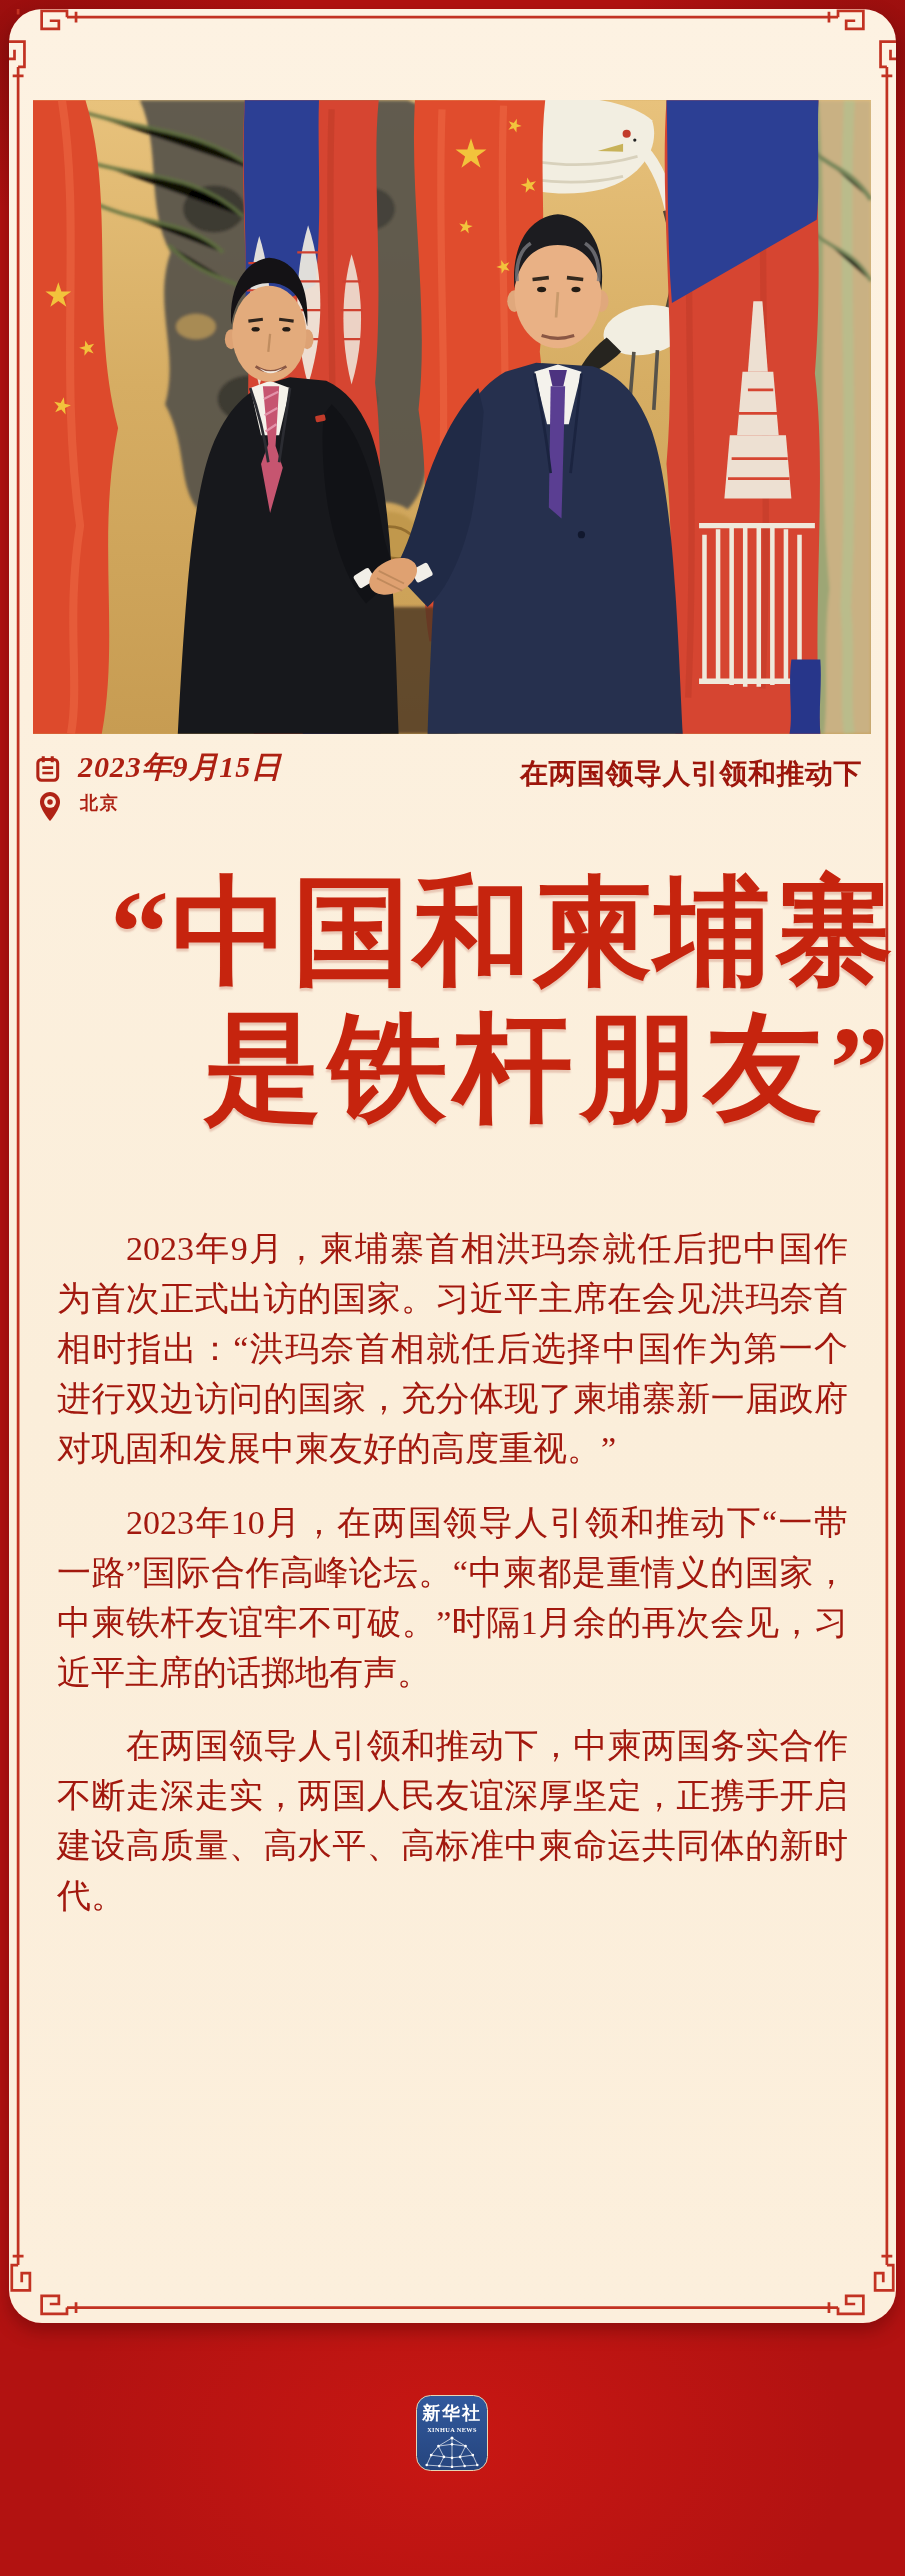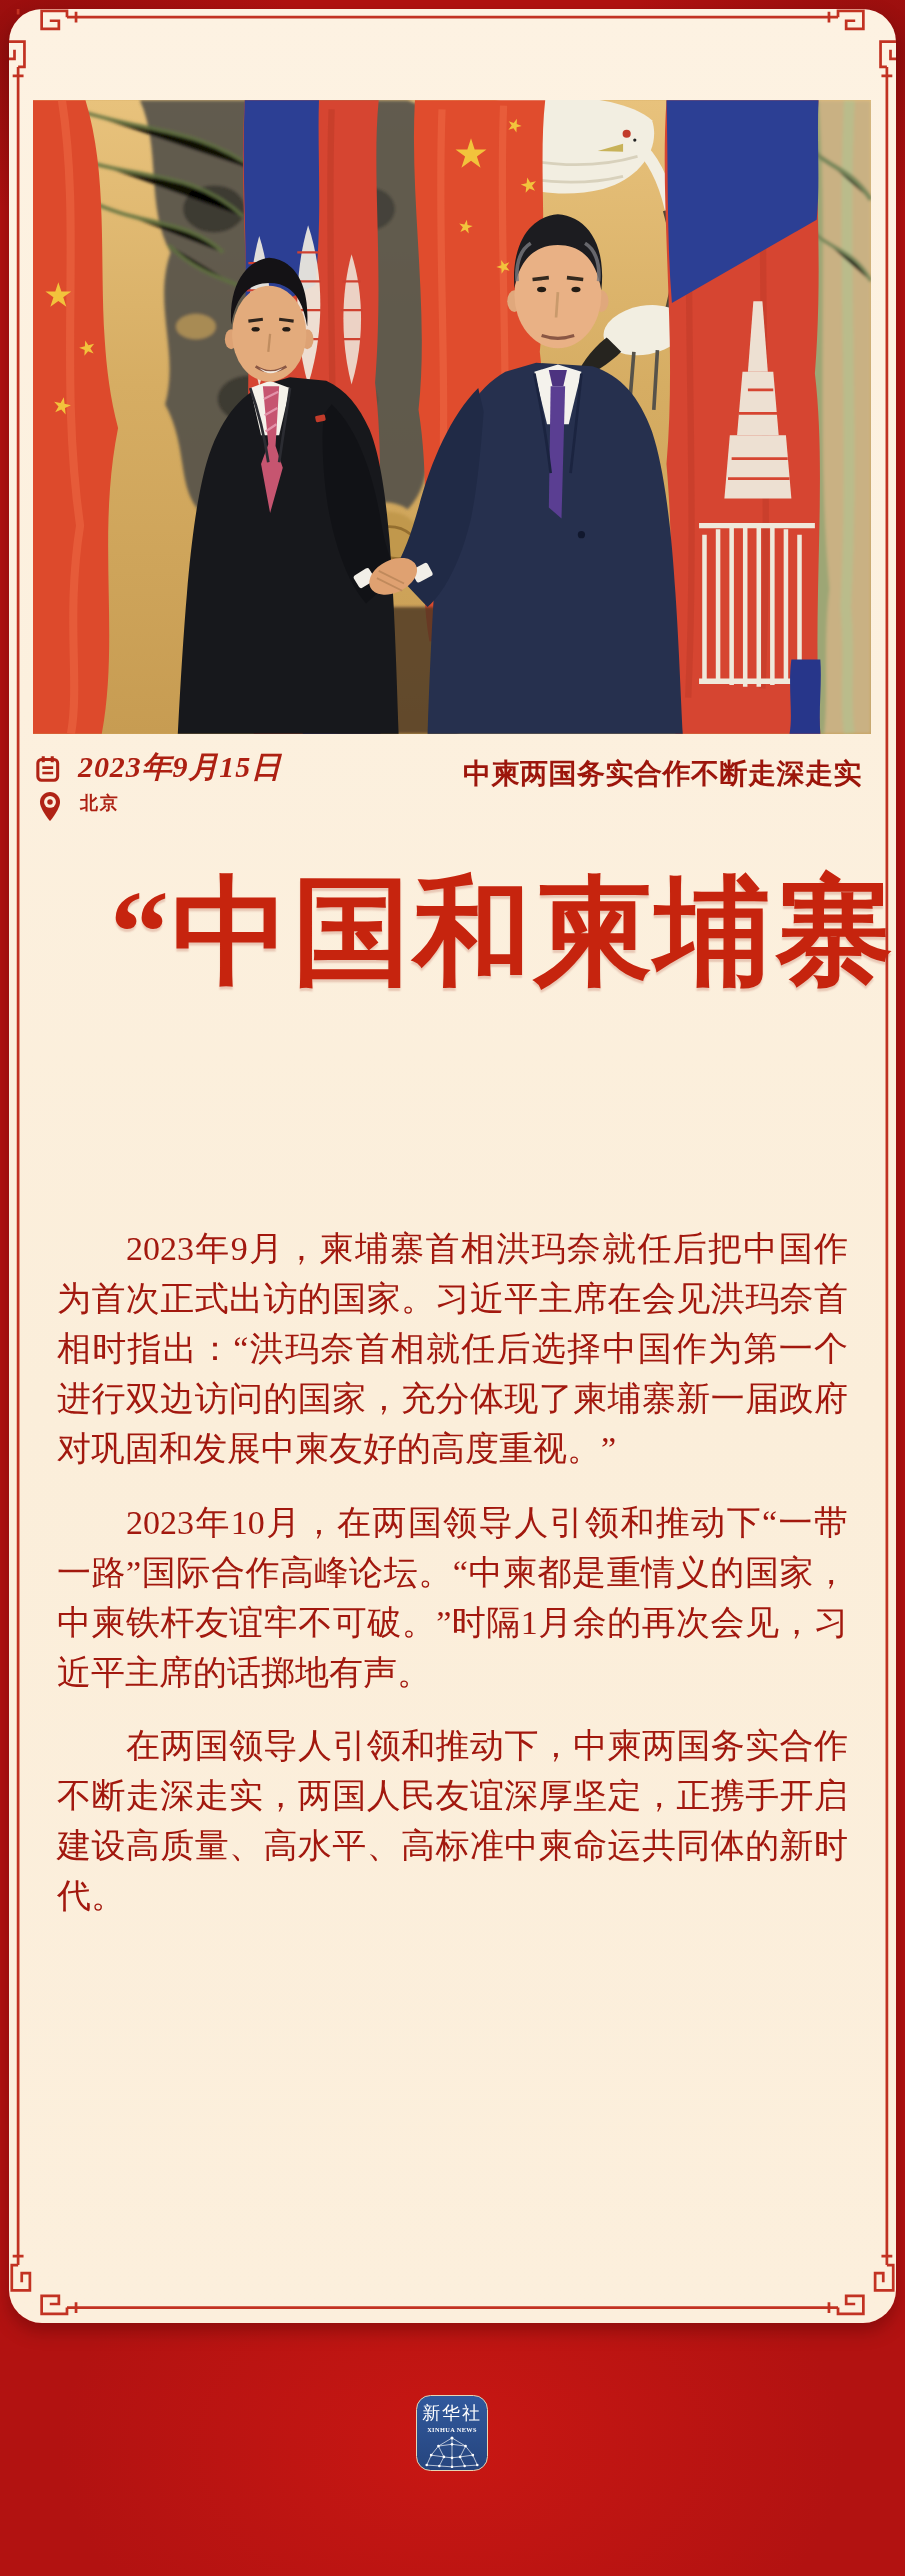--- a/index.html
+++ b/index.html
@@ -24,21 +24,21 @@
     font-size:118px;line-height:136px;font-weight:bold;letter-spacing:2.7px;
     text-shadow:0 2.7px 1.8px rgba(150,20,5,.18);}
   .headline .l2{letter-spacing:7.2px;}
   
   .body-text{position:absolute;left:48px;top:1215px;width:791px;font-size:34px;line-height:50px;
     font-weight:normal;color:#a2180e;text-align:justify;}
   .body-text p{margin:0 0 23.5px 0;text-indent:69px;}
   
   .logo{position:absolute;left:416px;top:2395px;width:72px;height:76px;border-radius:14.5px;box-sizing:border-box;
     background:linear-gradient(#31599d,#26457e);border:1.8px solid #e6d6b4;text-align:center;color:#fff;}
-  .logo-zh{font-family:"Liberation Sans","DejaVu Sans",sans-serif;font-size:18px;font-weight:normal;letter-spacing:1.8px;margin-top:5.4px;}
+  .logo-zh{font-family:"Liberation Sans","DejaVu Sans",sans-serif;font-size:18px;font-weight:bold;letter-spacing:1.8px;margin-top:5.4px;}
   .logo-en{font-size:6.3px;font-weight:bold;letter-spacing:0.4px;margin-top:0.9px;}
   .logo-net{display:block;margin:1.8px auto 0;}
 </style>
 </head>
 <body>
 
 <div class="page">
 
   <div class="card">
 
@@ -213,31 +213,32 @@
       </svg>
     </div>
 
     <svg class="meta-icon" style="left:27px;top:746px" width="23.5" height="27" viewBox="0 0 26 30">
       <rect x="2" y="5" width="22" height="23" rx="4" fill="none" stroke="#b02315" stroke-width="3.4"></rect>
       <path d="M8,1.5 V8 M18,1.5 V8" stroke="#b02315" stroke-width="3.4"></path>
       <path d="M7,14 H19 M7,20 H19" stroke="#b02315" stroke-width="3"></path>
     </svg>
     <div class="date-text">2023年9月15日</div>
 
-    <div class="caption">中柬两国务实合作不断走深走实</div>
+    <div class="caption">在两国领导人引领和推动下</div>
 
     <svg class="meta-icon" style="left:30px;top:782px" width="22" height="31" viewBox="0 0 24 34">
       <path d="M12,1 C5.9,1 1,5.9 1,12 C1,20 12,33 12,33 C12,33 23,20 23,12 C23,5.9 18.1,1 12,1 Z" fill="#b02315"></path>
       <circle cx="12" cy="12" r="6.5" fill="#fcefdc"></circle>
       <circle cx="12" cy="12" r="3" fill="#b02315"></circle>
     </svg>
     <div class="loc-text">北京</div>
 
     <div class="headline">
       <div class="l1">“中国和柬埔寨</div>
+      <div class="l2">是铁杆朋友”</div>
     </div>
 
     <div class="body-text">
       <p>2023年9月，柬埔寨首相洪玛奈就任后把中国作为首次正式出访的国家。习近平主席在会见洪玛奈首相时指出：“洪玛奈首相就任后选择中国作为第一个进行双边访问的国家，充分体现了柬埔寨新一届政府对巩固和发展中柬友好的高度重视。”</p>
       <p>2023年10月，在两国领导人引领和推动下“一带一路”国际合作高峰论坛。“中柬都是重情义的国家，中柬铁杆友谊牢不可破。”时隔1月余的再次会见，习近平主席的话掷地有声。</p>
       <p>在两国领导人引领和推动下，中柬两国务实合作不断走深走实，两国人民友谊深厚坚定，正携手开启建设高质量、高水平、高标准中柬命运共同体的新时代。</p>
     </div>
   </div>
 
   <div class="logo">

